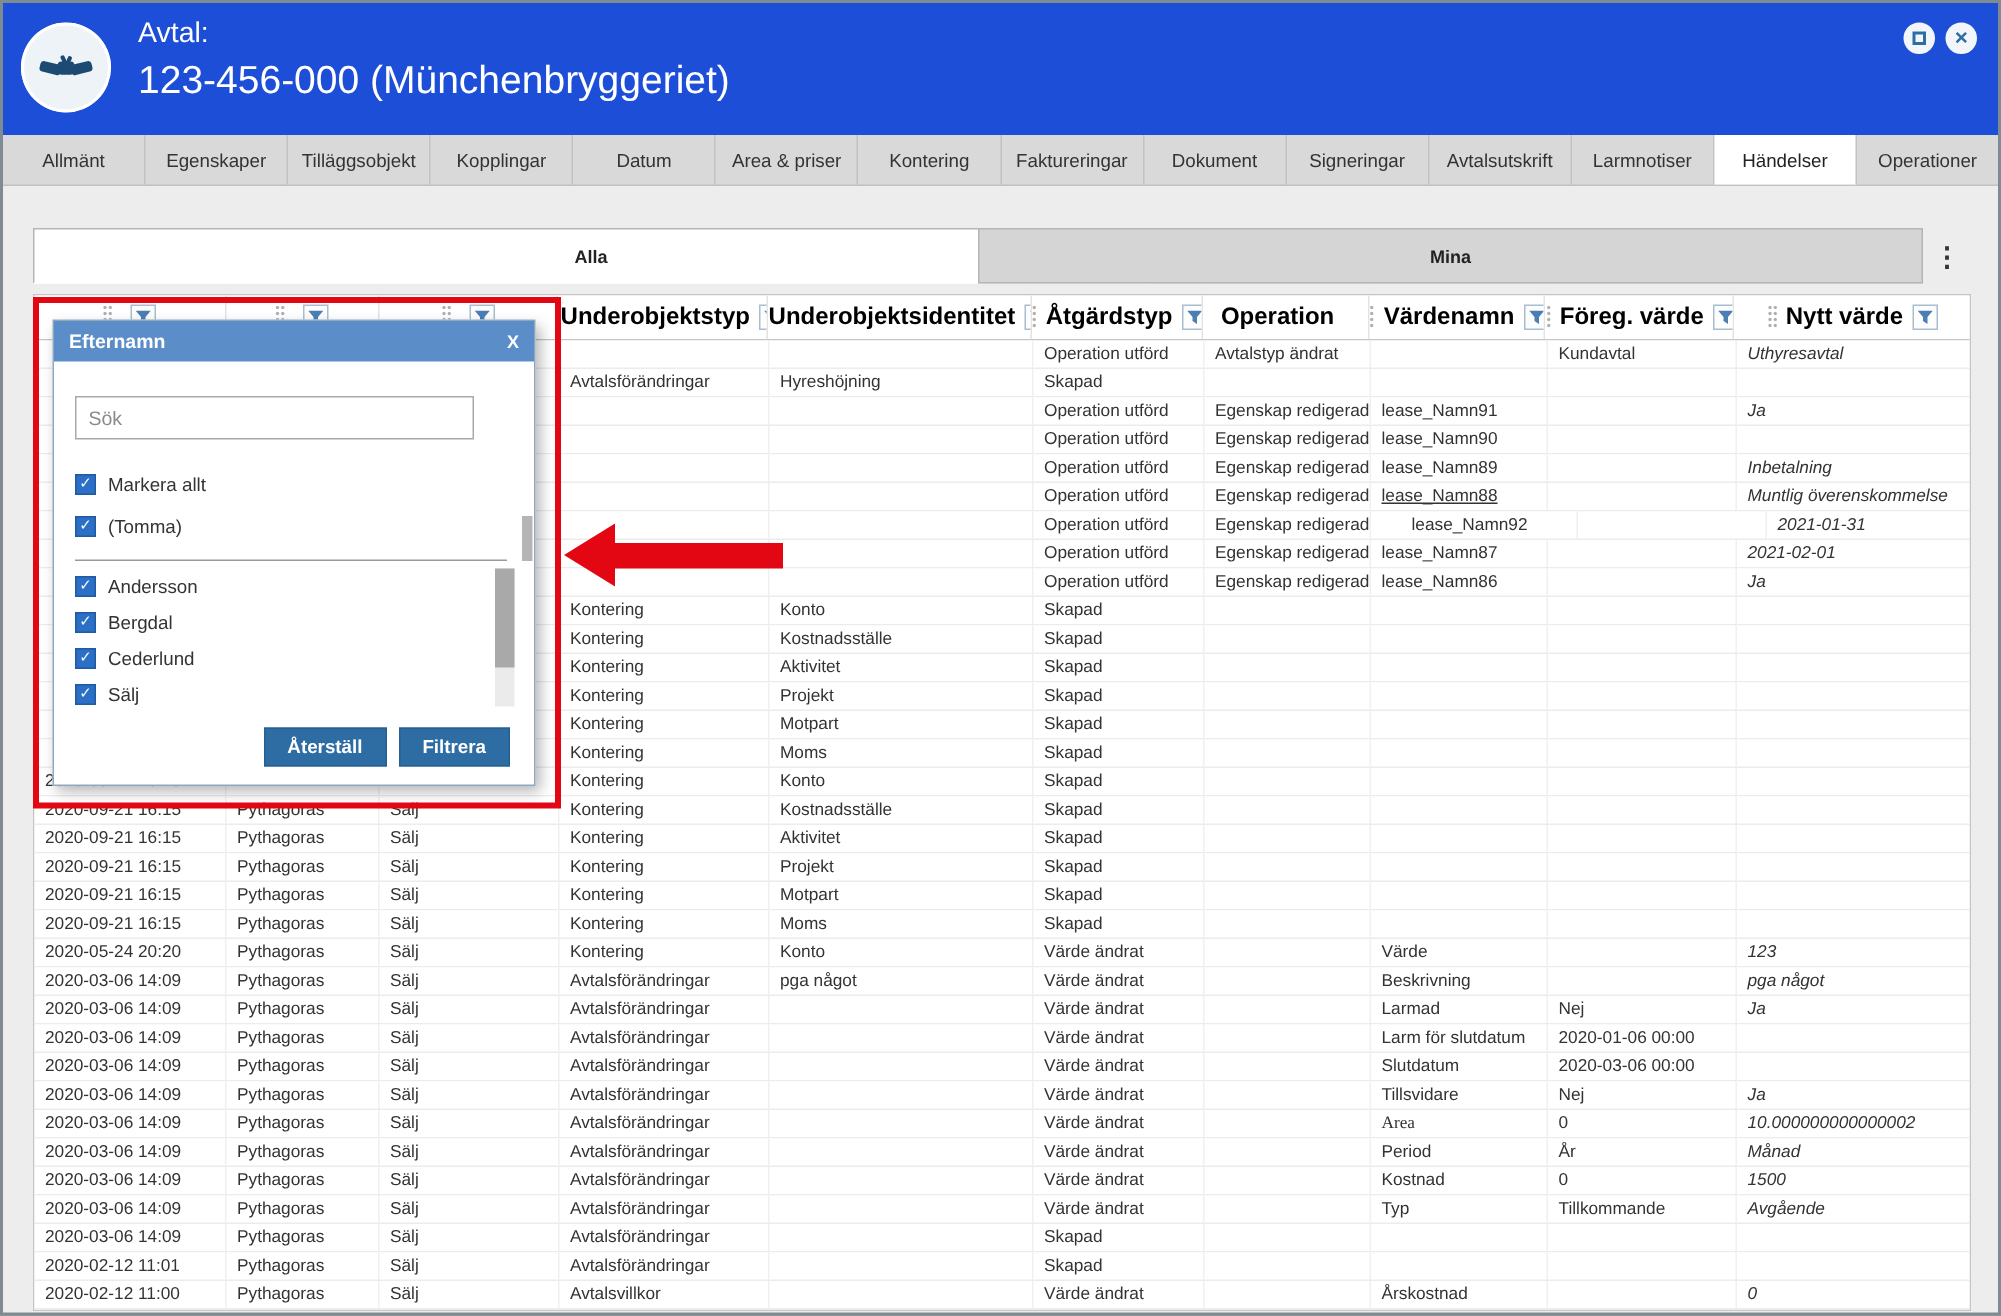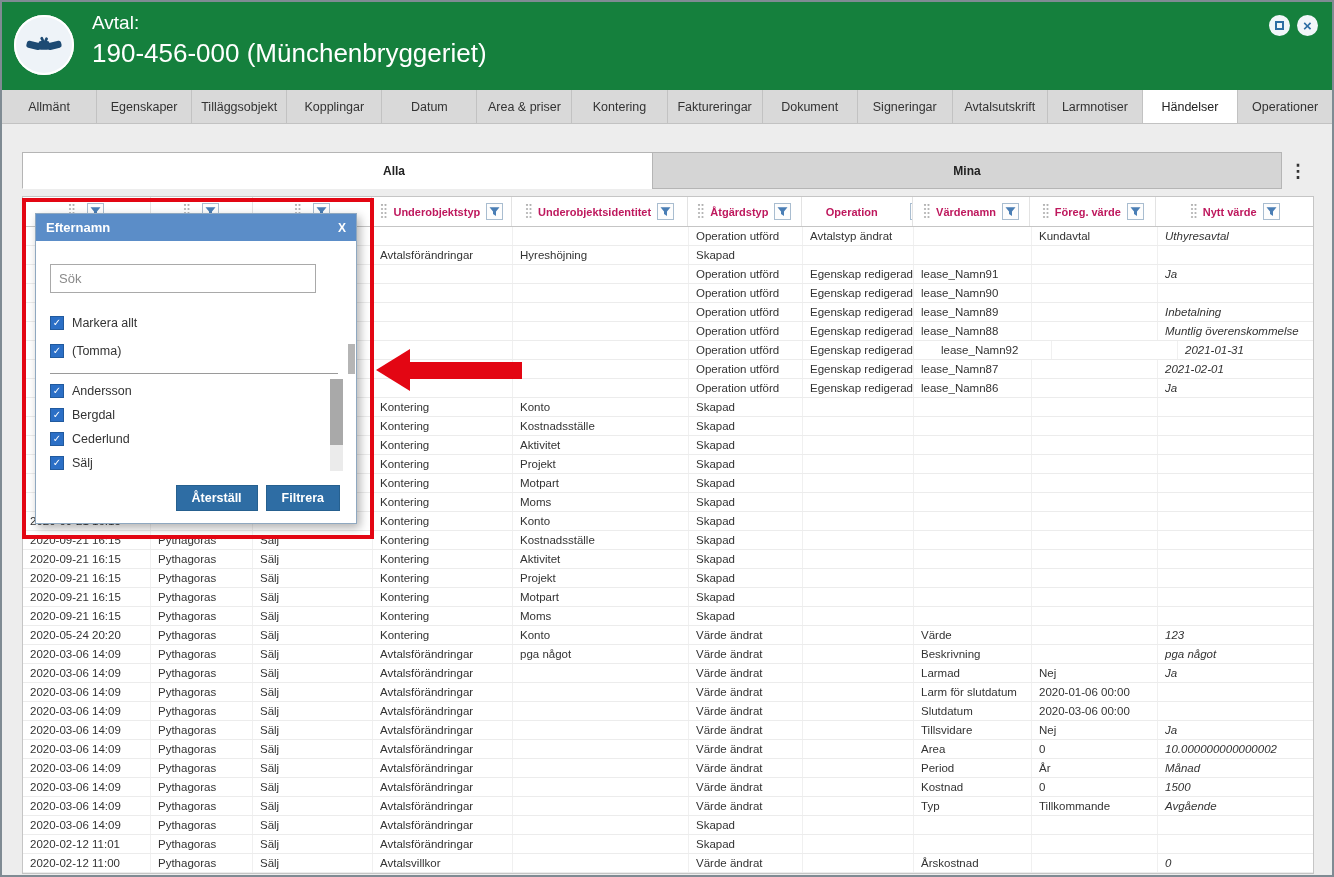--- a/index.html
+++ b/index.html
@@ -1,21 +1,21 @@
 <!DOCTYPE html>
 <html><head>
 <meta charset="utf-8">
 <style>
   * { margin:0; padding:0; box-sizing:border-box; }
   html,body { background:#4a4a4a; font-family:"Liberation Sans", sans-serif; }
   .window { position:relative; width:1334px; height:877px; background:#ededed;
             border:2px solid #7f8b93; overflow:hidden; }
 
   
-  .titlebar { position:absolute; top:0; left:0; right:0; height:88px; background:#15803d; }
+  .titlebar { position:absolute; top:0; left:0; right:0; height:88px; background:#1d4ed8; }
   .logo { position:absolute; left:12px; top:13px; width:60px; height:60px; border-radius:50%;
           background:#eef3f8; display:flex; align-items:center; justify-content:center;
           box-shadow:inset 0 0 0 2px #ffffff; }
   .title-block { position:absolute; left:90px; top:10px; color:#fff; }
   .title-line1 { font-size:19px; }
   .title-line2 { font-size:26px; margin-top:4px; }
   .win-controls { position:absolute; top:13px; right:14px; display:flex; gap:7px; }
   .win-btn { width:21px; height:21px; border-radius:50%; background:#f2f6fa; color:#2e6da4;
              display:flex; align-items:center; justify-content:center; font-weight:bold;
              font-size:15px; cursor:pointer; line-height:1; }
@@ -40,21 +40,21 @@
                align-items:center; justify-content:center; font-size:18px; font-weight:bold;
                color:#333; cursor:pointer; }
 
   
   .table { position:absolute; top:194px; left:20px; width:1292px; background:#fff;
            border:1px solid #c5c5c5; }
   .thead { display:flex; height:30px; border-bottom:1px solid #c5c5c5; background:#fff; }
   .th { display:flex; align-items:center; justify-content:center; gap:6px;
         border-right:1px solid #e3e3e3; overflow:hidden; cursor:pointer; }
   .th:last-child { border-right:none;align-items:center; }
-  .th-label { font-size:11px; font-weight:bold; color:#be185d; white-space:nowrap; }
+  .th-label { font-size:16px; font-weight:bold; color:#000000; white-space:nowrap; }
   .drag-dots { display:flex; line-height:0; }
   .filter-btn { width:17px; height:17px; border:1px solid #a9bdd0; background:#fdfdfd;
                 display:flex; align-items:center; justify-content:center; cursor:pointer; flex:none; }
   .trow { display:flex; height:19px; border-bottom:1px solid #ececec; background:#fff; }
   .td { font-size:11.5px; color:#333; line-height:18px; padding-left:7px;
         border-right:1px solid #f0f0f0; white-space:nowrap; overflow:hidden; flex:none; }
   .td:last-child { border-right:none;font-style:italic; }
 
   
   .popup { position:absolute; left:33px; top:211px; width:322px; height:311px; background:#fff;
@@ -107,21 +107,21 @@
           <rect x="2" y="20" width="18" height="9" rx="3" transform="rotate(14 11 24)"></rect>
           <rect x="28" y="20" width="18" height="9" rx="3" transform="rotate(-14 37 24)"></rect>
           <rect x="17" y="19" width="14" height="11" rx="3"></rect>
           <rect x="20" y="14" width="3.5" height="7" rx="1.5" transform="rotate(-25 21 17)"></rect>
           <rect x="25" y="14" width="3.5" height="7" rx="1.5" transform="rotate(25 26 17)"></rect>
         </g>
       </svg>
     </div>
     <div class="title-block">
       <div class="title-line1">Avtal:</div>
-      <div class="title-line2">190-456-000 (Münchenbryggeriet)</div>
+      <div class="title-line2">123-456-000 (Münchenbryggeriet)</div>
     </div>
     <div class="win-controls">
       <div class="win-btn">
           <span class="restore-glyph"></span>
         </div>
       <div class="win-btn">
           <span>×</span>
         </div>
     </div>
   </div>
@@ -414,21 +414,21 @@
           <div class="td" style="width: 157px;">Inbetalning</div>
         </div>
         <div class="trow">
           <div class="td" style="width: 128px;"></div>
           <div class="td" style="width: 102px;"></div>
           <div class="td" style="width: 120px;"></div>
           <div class="td" style="width: 140px;"></div>
           <div class="td" style="width: 176px;"></div>
           <div class="td" style="width: 114px;">Operation utförd</div>
           <div class="td" style="width: 111px;">Egenskap redigerad</div>
-          <div class="td" style="width: 118px;">lease_Namn88</div>
+          <div class="td" style="width: 118px; text-decoration: underline;">lease_Namn88</div>
           <div class="td" style="width: 126px;"></div>
           <div class="td" style="width: 157px;">Muntlig överenskommelse</div>
         </div>
         <div class="trow">
           <div class="td" style="width: 128px;"></div>
           <div class="td" style="width: 102px;"></div>
           <div class="td" style="width: 120px;"></div>
           <div class="td" style="width: 140px;"></div>
           <div class="td" style="width: 176px;"></div>
           <div class="td" style="width: 114px;">Operation utförd</div>
@@ -678,21 +678,21 @@
           <div class="td" style="width: 157px;">Ja</div>
         </div>
         <div class="trow">
           <div class="td" style="width: 128px;">2020-03-06 14:09</div>
           <div class="td" style="width: 102px;">Pythagoras</div>
           <div class="td" style="width: 120px;">Sälj</div>
           <div class="td" style="width: 140px;">Avtalsförändringar</div>
           <div class="td" style="width: 176px;"></div>
           <div class="td" style="width: 114px;">Värde ändrat</div>
           <div class="td" style="width: 111px;"></div>
-          <div class="td" style="width: 118px;">Area</div>
+          <div class="td" style="width: 118px; font-family: Liberation Serif, serif;">Area</div>
           <div class="td" style="width: 126px;">0</div>
           <div class="td" style="width: 157px;">10.000000000000002</div>
         </div>
         <div class="trow">
           <div class="td" style="width: 128px;">2020-03-06 14:09</div>
           <div class="td" style="width: 102px;">Pythagoras</div>
           <div class="td" style="width: 120px;">Sälj</div>
           <div class="td" style="width: 140px;">Avtalsförändringar</div>
           <div class="td" style="width: 176px;"></div>
           <div class="td" style="width: 114px;">Värde ändrat</div>

